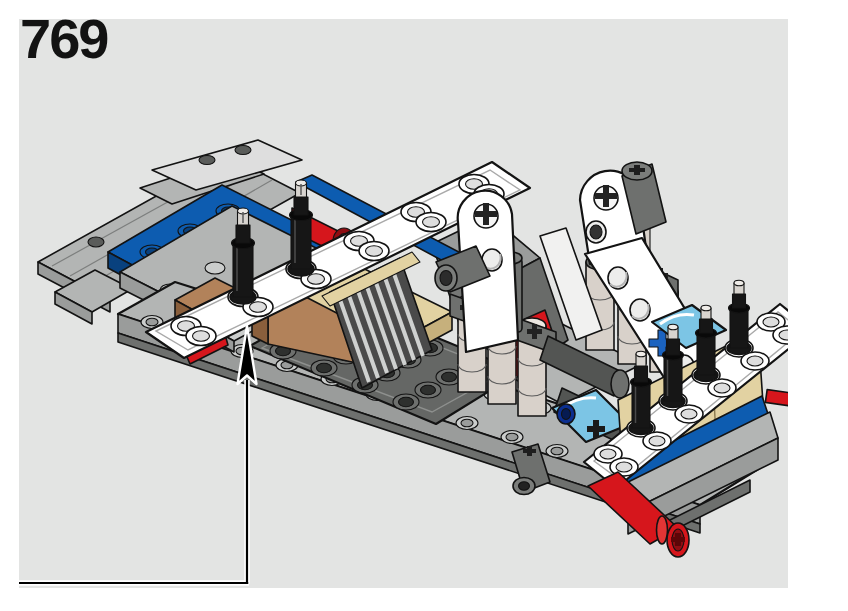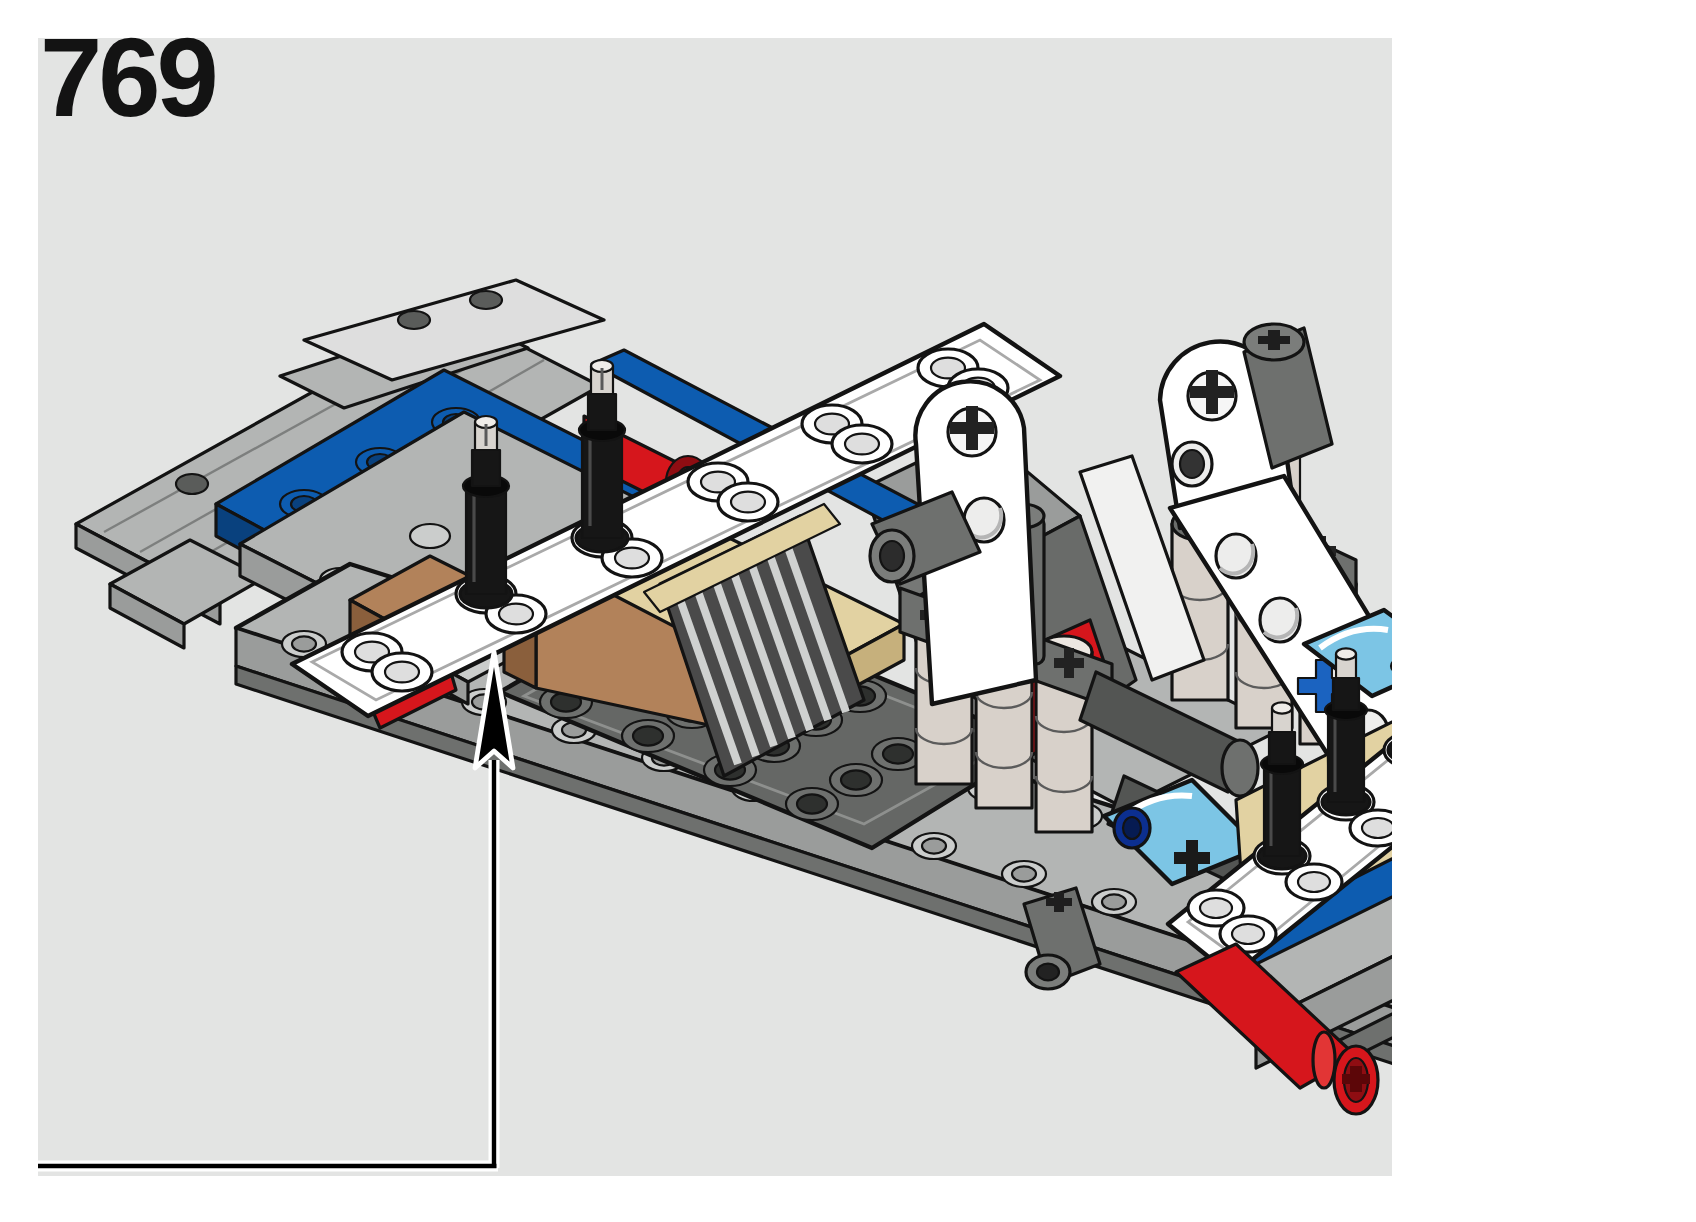--- a/index.html
+++ b/index.html
@@ -8,21 +8,21 @@
     --p-lgray:#b3b5b4; --p-lgray_hi:#cbcdcc; --p-mgray:#9a9c9b;
     --p-dgray:#6e706e; --p-dgray_dk:#535553; --p-plate_dark:#656765;
     --p-plate_hole:#2e302e; --p-white:#ffffff; --p-white_sh:#dedede;
     --p-blue:#0d5cb0; --p-blue_dk:#09417e; --p-azure:#7cc5e5;
     --p-red:#d6161c; --p-red_dk:#8f0d12; --p-tan:#e2d2a2; --p-tan_dk:#c6b07c;
     --p-nougat:#b2825a; --p-nougat_dk:#8a5f3c; --p-pale:#d8d1ca; --p-pale_hi:#ece7e1;
     --p-black_part:#161616; --p-pin_blue:#1b63c0; --p-navy:#0c2f90;
   }
   *{margin:0;padding:0;box-sizing:border-box;}
   body{font-family:"Liberation Sans", sans-serif;}
-  .screenshot{position:relative;width:696px;height:611px;background:var(--page-bg);overflow:hidden;}
+  .screenshot{position:relative;width:788px;height:611px;background:var(--page-bg);overflow:hidden;}
   .panel{position:absolute;left:19px;top:19px;width:809px;height:569px;background:var(--panel-bg);}
   .step-number{
     position:absolute;left:20px;top:6px;
     font-size:56px;font-weight:bold;letter-spacing:-2px;color:var(--outline);
   }
   svg.model{position:absolute;left:0;top:0;width:848px;height:611px;}
   
   .ln{stroke:var(--outline);stroke-width:1.6;stroke-linejoin:round;}
   .ln2{stroke:var(--outline);stroke-width:2.2;stroke-linejoin:round;}
   .lnt{stroke:var(--outline);stroke-width:1.1;stroke-linejoin:round;}

